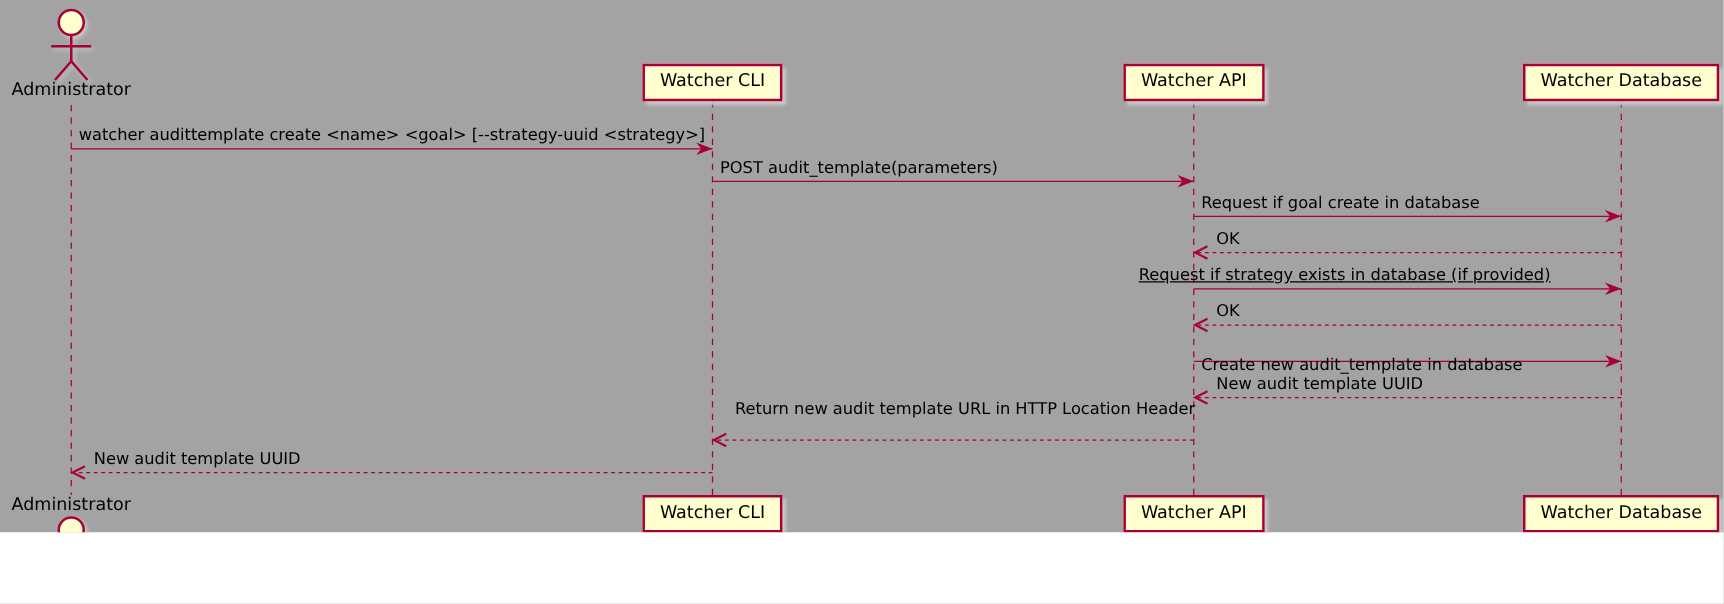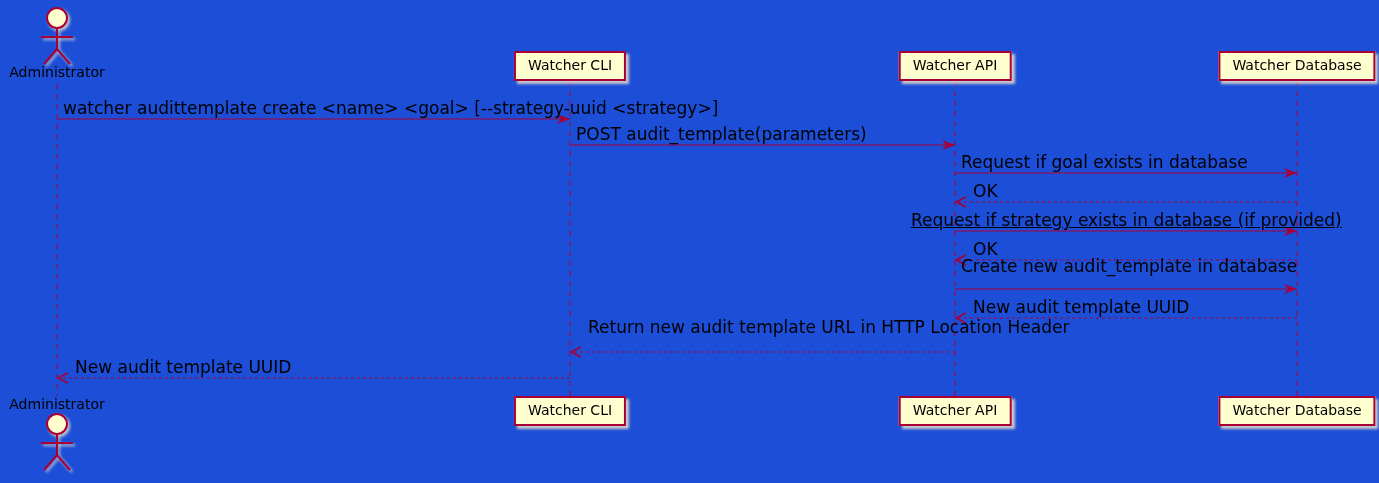--- a/index.html
+++ b/index.html
@@ -1,19 +1,19 @@
 <!DOCTYPE html>
 <html><head>
 <meta charset="utf-8">
 <style>
   html,body{margin:0;padding:0;background:#ffffff;}
   #diagram{
     position:relative;
-    width:1379px;height:483px;
-    background:#1d4ed8;
+    width:1379px;height:426px;
+    background:#a3a3a3;
     font-family:"DejaVu Sans","Liberation Sans",sans-serif;
     overflow:hidden;
   }
   #lines-layer{position:absolute;left:0;top:0;width:1379px;height:483px;}
   .actor-fig{filter:drop-shadow(2.5px 2.5px 1.5px #c9c9c9);}
   .pbox{
     position:absolute;
     transform:translateX(-50%);
     box-sizing:border-box;
     height:30px;
@@ -28,21 +28,21 @@
   }
   .actor-label{
     position:absolute;
     transform:translateX(-50%);
     font-size:14px;
     color:#000;
     white-space:nowrap;
   }
   .msg-label{
     position:absolute;
-    font-size:17px;
+    font-size:13px;
     color:#000;
     white-space:nowrap;
     line-height:15px;
   }
 </style>
 </head>
 <body>
 
 <div id="diagram">
   <svg id="lines-layer" width="1379" height="483" viewBox="0 0 1379 483">
@@ -89,22 +89,22 @@
       <div class="actor-label" style="left: 57px; top: 64px;">Administrator</div>
       <div class="actor-label" style="left: 57px; top: 396px;">Administrator</div>
       <div class="pbox" style="left: 570px; top: 51px;">Watcher CLI</div>
       <div class="pbox" style="left: 570px; top: 396px;">Watcher CLI</div>
       <div class="pbox" style="left: 955px; top: 51px;">Watcher API</div>
       <div class="pbox" style="left: 955px; top: 396px;">Watcher API</div>
       <div class="pbox" style="left: 1297px; top: 51px;">Watcher Database</div>
       <div class="pbox" style="left: 1297px; top: 396px;">Watcher Database</div>
       <div class="msg-label" style="left: 63px; top: 101px;">watcher audittemplate create &lt;name&gt; &lt;goal&gt; [--strategy-uuid &lt;strategy&gt;]</div>
       <div class="msg-label" style="left: 576px; top: 127px;">POST audit_template(parameters)</div>
-      <div class="msg-label" style="left: 961px; top: 155px;">Request if goal exists in database</div>
+      <div class="msg-label" style="left: 961px; top: 155px;">Request if goal create in database</div>
       <div class="msg-label" style="left: 973px; top: 184px;">OK</div>
       <div class="msg-label" style="left: 911px; top: 213px; text-decoration: underline;">Request if strategy exists in database (if provided)</div>
       <div class="msg-label" style="left: 973px; top: 242px;">OK</div>
-      <div class="msg-label" style="left: 961px; top: 259px; text-align: right;">Create new audit_template in database</div>
+      <div class="msg-label" style="left: 961px; top: 285px; text-align: right;">Create new audit_template in database</div>
       <div class="msg-label" style="left: 973px; top: 300px;">New audit template UUID</div>
       <div class="msg-label" style="left: 588px; top: 320px;">Return new audit template URL in HTTP Location Header</div>
       <div class="msg-label" style="left: 75px; top: 360px;">New audit template UUID</div>
     </div>
 </div>
 
 </body></html>

